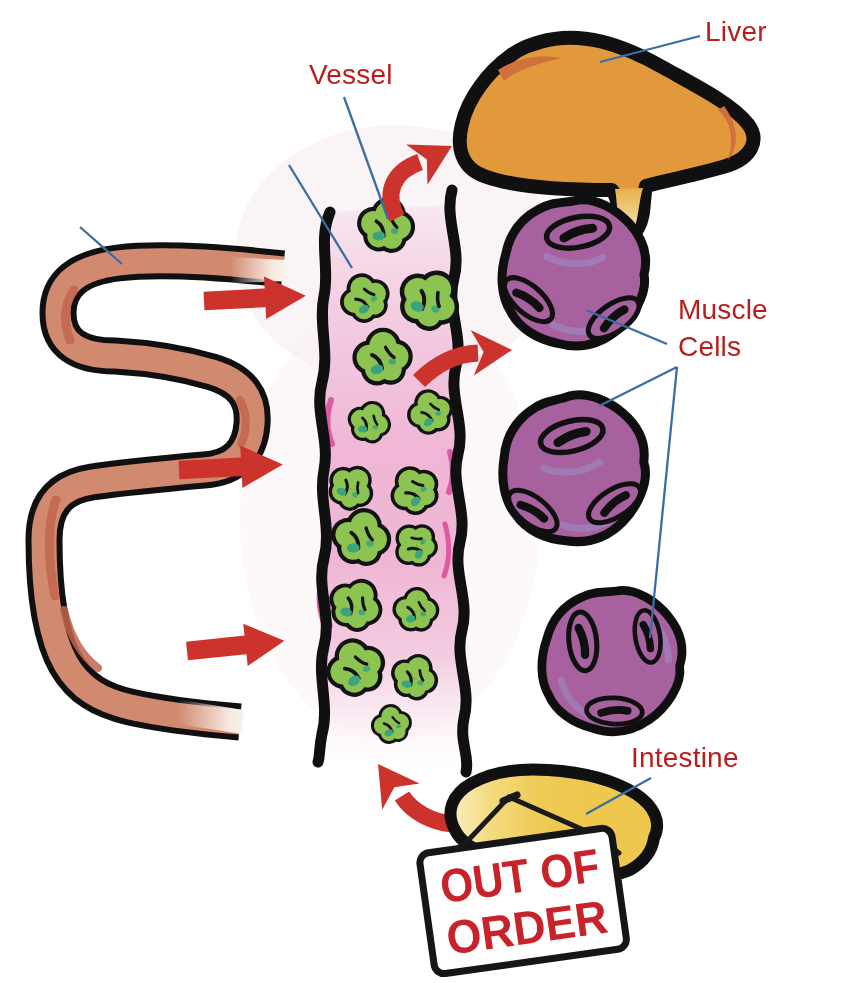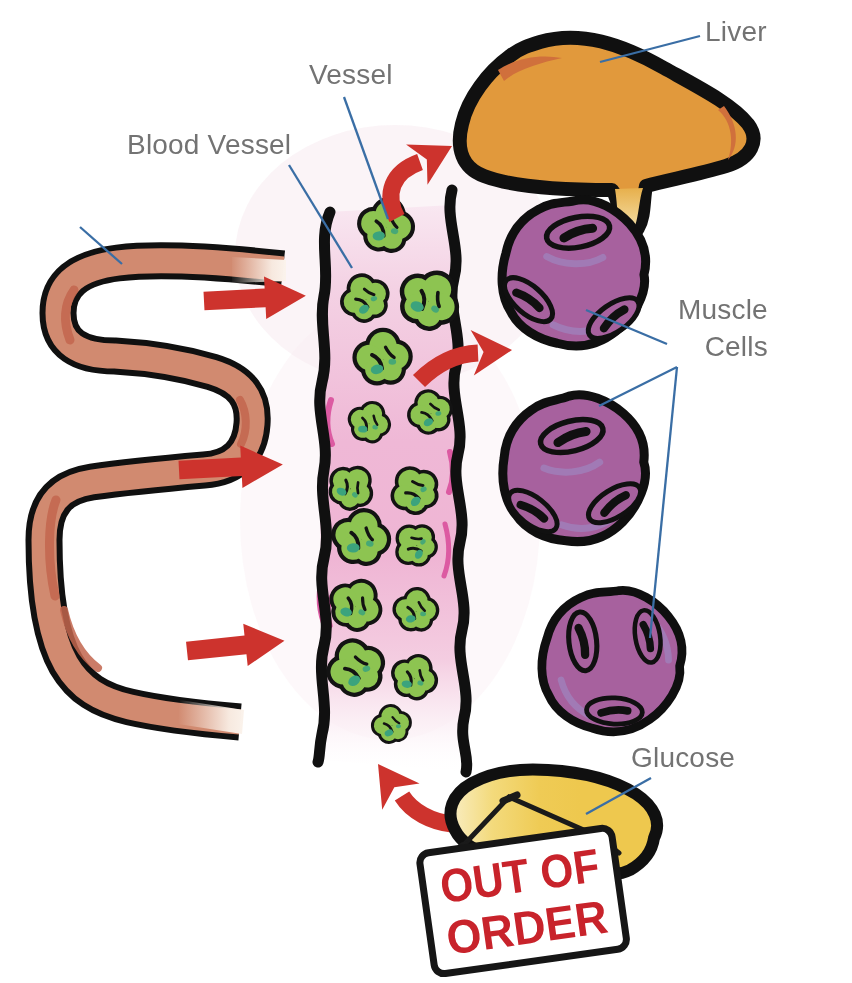--- a/index.html
+++ b/index.html
@@ -1,28 +1,28 @@
 <!DOCTYPE html>
 <html><head>
 <meta charset="utf-8">
 <style>
   html,body{margin:0;padding:0;background:#ffffff;}
   body{width:852px;height:983px;position:relative;font-family:"Liberation Sans",sans-serif;overflow:hidden;}
   #stage{position:absolute;left:0;top:0;width:852px;height:983px;}
   svg{position:absolute;left:0;top:0;}
   .lbl{
     position:absolute;
-    color:#737373;
+    color:#b91c1c;
     font-size:28px;
     line-height:30px;
     letter-spacing:0.2px;
     white-space:pre-line;
     user-select:none;
   }
-  .lbl.two{line-height:37px;text-align:right;}
+  .lbl.two{line-height:37px;}
 </style>
 </head>
 <body>
 
 <div id="stage">
 
 <svg width="852" height="983" viewBox="0 0 852 983">
   <defs>
     <linearGradient id="vesselGrad" gradientUnits="userSpaceOnUse" x1="390" y1="200" x2="390" y2="775">
       <stop offset="0" stop-color="#F9E9F2"></stop>
@@ -240,18 +240,17 @@
     <path d="M 80 227 L 122 264"></path>
     <path d="M 586 310 L 667 344"></path>
     <path d="M 677 367 L 599 406"></path>
     <path d="M 677 367 L 650 638"></path>
     <path d="M 651 778 L 586 814"></path>
   </g>
 </svg>
 
 <div class="lbl" style="left:705px;top:17px;">Liver</div>
 <div class="lbl" style="left:309px;top:60px;">Vessel</div>
-<div class="lbl" style="left:127px;top:130px;">Blood Vessel</div>
 <div class="lbl two" style="left:678px;top:291px;">Muscle
 Cells</div>
-<div class="lbl" style="left:631px;top:743px;">Glucose</div>
+<div class="lbl" style="left:631px;top:743px;">Intestine</div>
 
 </div>
 
 </body></html>

